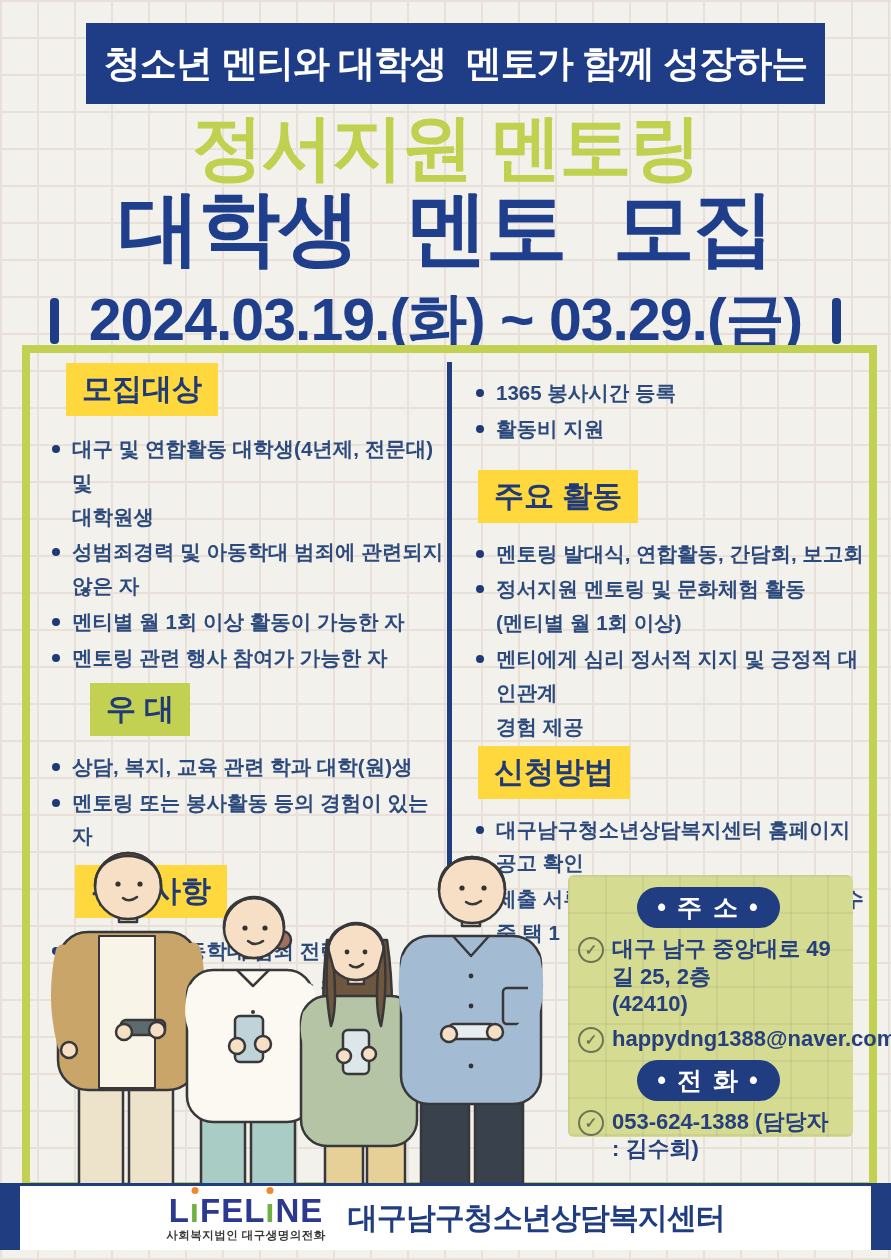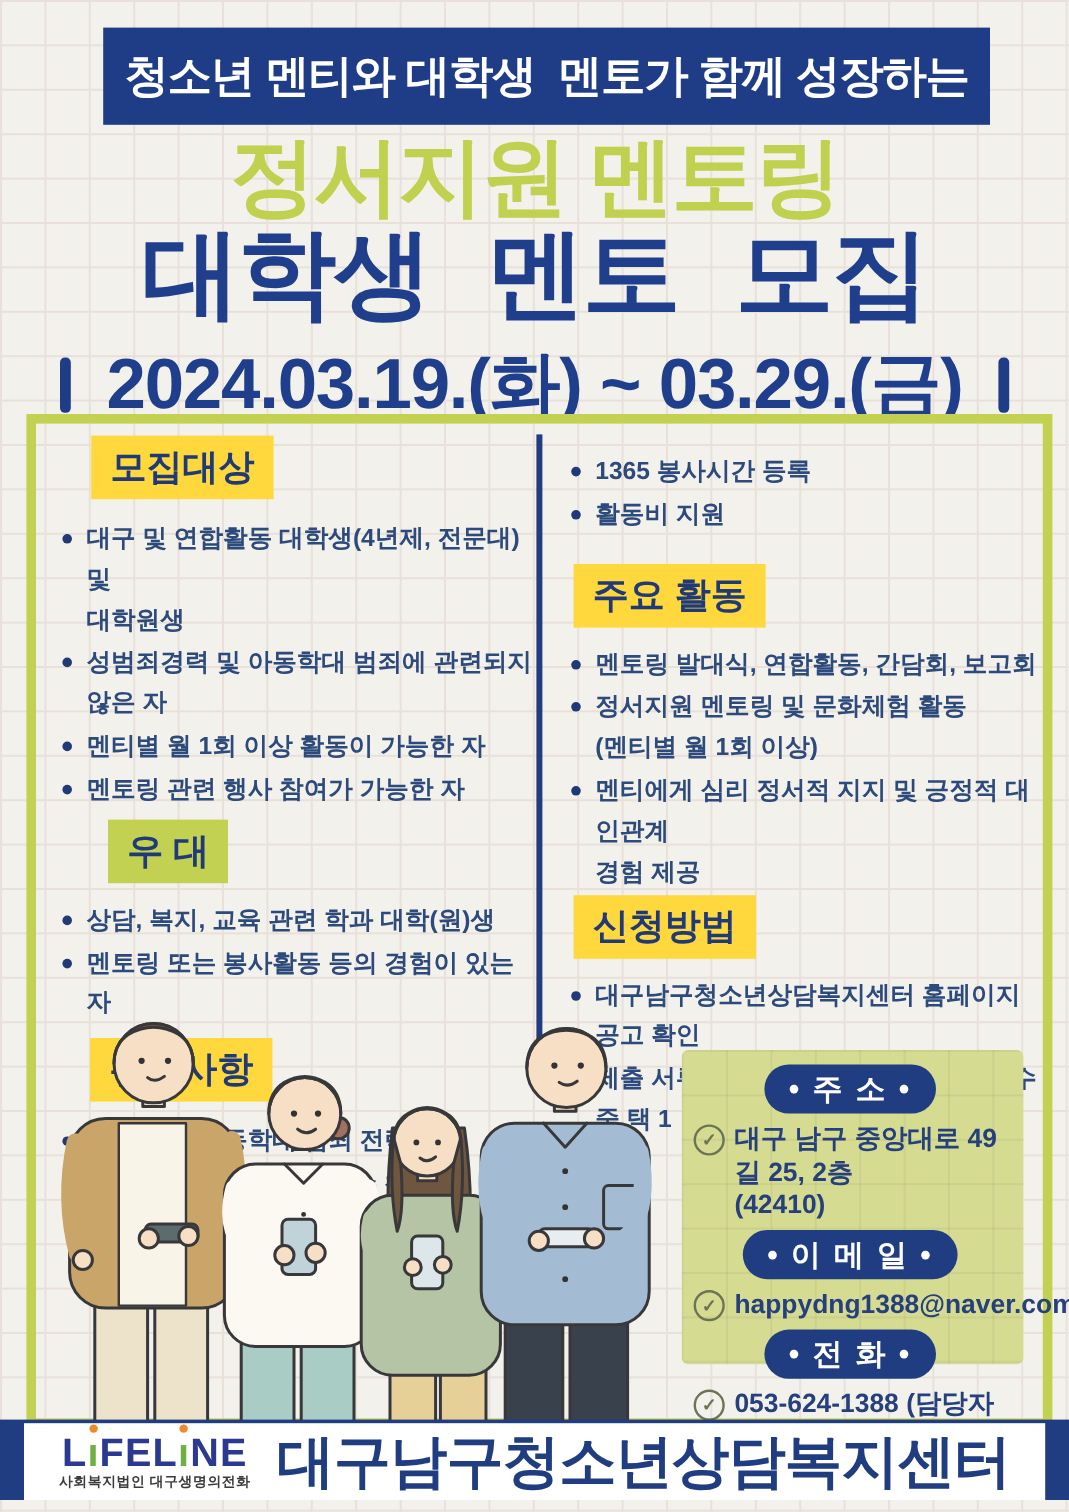--- a/index.html
+++ b/index.html
@@ -48,21 +48,21 @@
   ul.bullets{list-style:none;margin:16px 0 0 0;padding:0;}
   ul.bullets li{
     position:relative;padding-left:26px;margin-bottom:2px;
     font-size:20.5px;font-weight:700;color:#2c4a7c;line-height:1.65;
     white-space:pre-line;
   }
   ul.bullets li::before{
     content:"";position:absolute;left:6px;top:13px;width:8px;height:8px;border-radius:50%;
     background:#203a77;
   }
-  .ml1{margin-left:30px;} .ml2{margin-left:44px;} .ml3{margin-left:29px;} .mlr{margin-left:8px;}
+  .ml1{margin-left:20px;} .ml2{margin-left:44px;} .ml3{margin-left:29px;} .mlr{margin-left:8px;}
   .mt-s{margin-top:6px;} .mt-m{margin-top:10px;} .mt-l{margin-top:22px;}
   .illustration{position:absolute;left:25px;top:840px;width:545px;height:345px;z-index:3;}
   .contact-card{
     position:absolute;left:568px;top:875px;width:285px;height:262px;z-index:4;
     background-color:#d6db92;border-radius:6px;padding:12px 12px 0 8px;box-sizing:border-box;
     background-image:
       linear-gradient(rgba(110,110,90,0.10) 2px, transparent 2px),
       linear-gradient(90deg,rgba(110,110,90,0.10) 2px, transparent 2px);
     background-size:37px 37px;
   }
@@ -83,21 +83,21 @@
     display:flex;align-items:center;justify-content:center;gap:22px;
   }
   .logo-block{text-align:center;line-height:1;}
   .logo-word{font-size:33px;font-weight:800;color:#2b3990;letter-spacing:1px;}
   .logo-word .logo-i{color:#6fb043;position:relative;font-style:normal;}
   .logo-word .logo-i::before{
     content:"";position:absolute;top:-5px;left:50%;transform:translateX(-50%);
     width:7px;height:7px;border-radius:50%;background:#f0882c;
   }
   .logo-sub{margin-top:3px;font-size:11.5px;font-weight:700;color:#3a3a3a;letter-spacing:0.5px;}
-  .org-name{font-size:48px;font-weight:900;color:#1f3d80;letter-spacing:-1px;}
+  .org-name{font-size:30px;font-weight:900;color:#1f3d80;letter-spacing:-1px;}
 </style>
 </head>
 <body>
 
 <div class="poster">
 
   <div class="top-banner">
     <span>청소년 멘티와 대학생  멘토가 함께 성장하는</span>
   </div>
 
@@ -237,21 +237,20 @@
     </g>
   </svg>
 
   <div class="contact-card">
     <span class="pill">• 주 소 •</span>
     <div class="contact-row">
       <span class="check-icon">✓</span>
       <span class="contact-val">대구 남구 중앙대로 49길 25, 2층
 (42410)</span>
     </div>
-    <span class="pill">• 이 메 일 •</span>
     <div class="contact-row">
       <span class="check-icon">✓</span>
       <span class="contact-val">happydng1388@naver.com</span>
     </div>
     <span class="pill" style="margin-top:6px;">• 전 화 •</span>
     <div class="contact-row">
       <span class="check-icon">✓</span>
       <span class="contact-val">053-624-1388 (담당자 : 김수희)</span>
     </div>
   </div>

